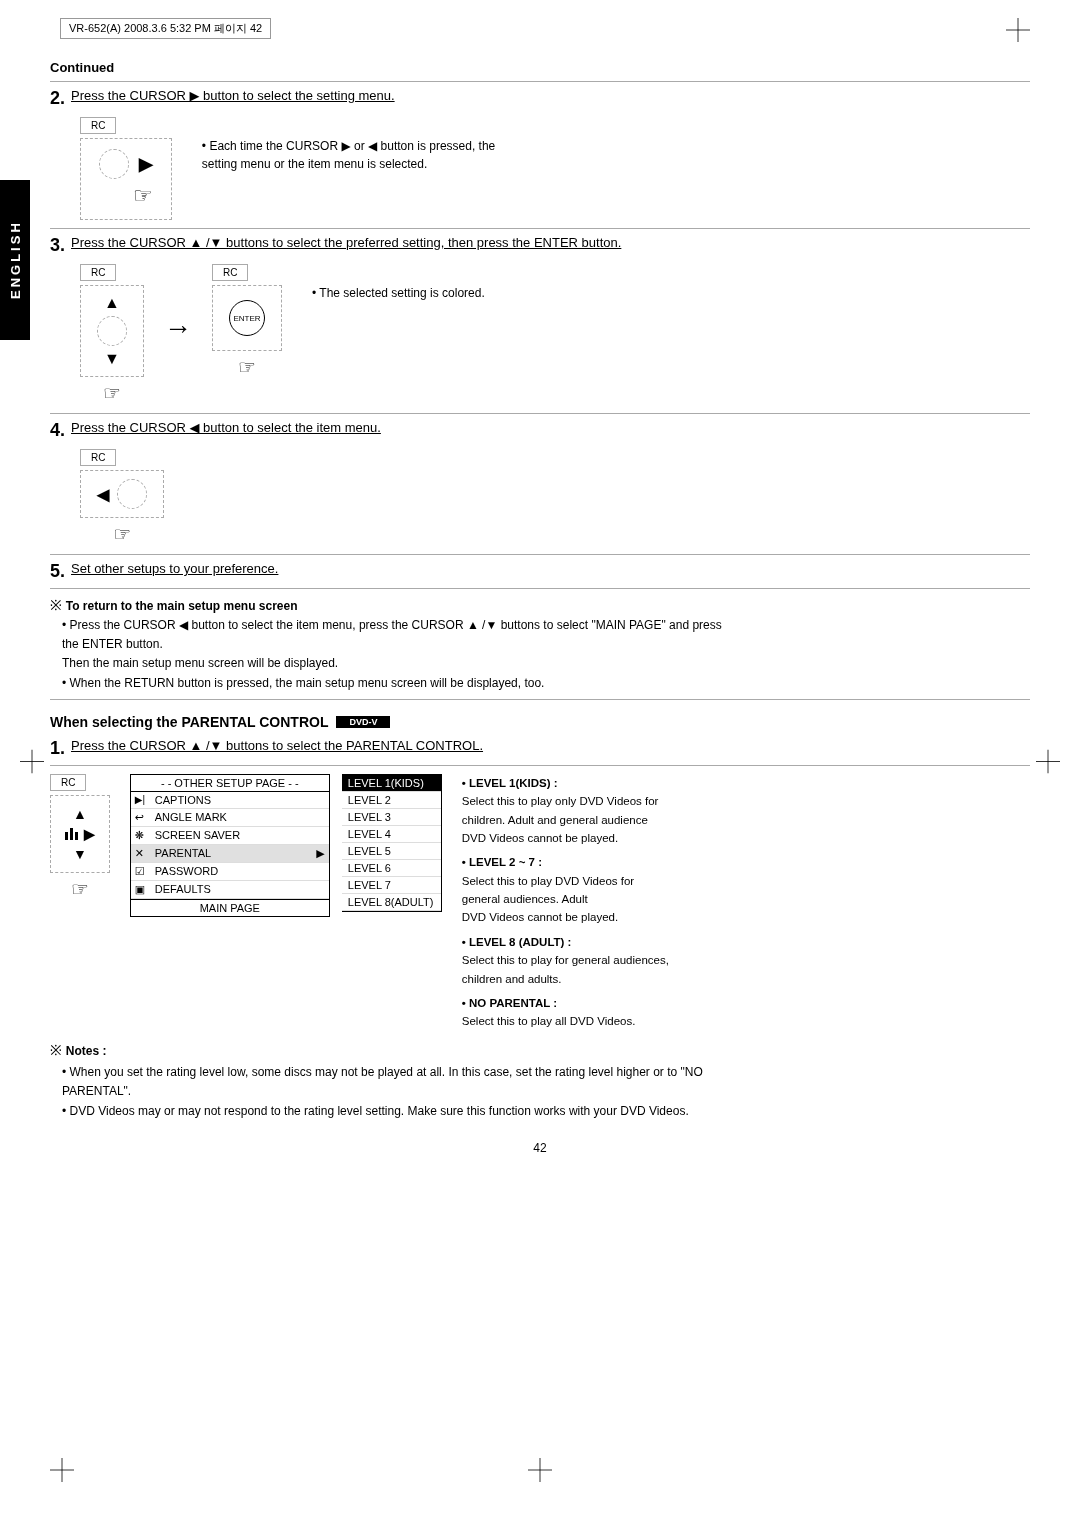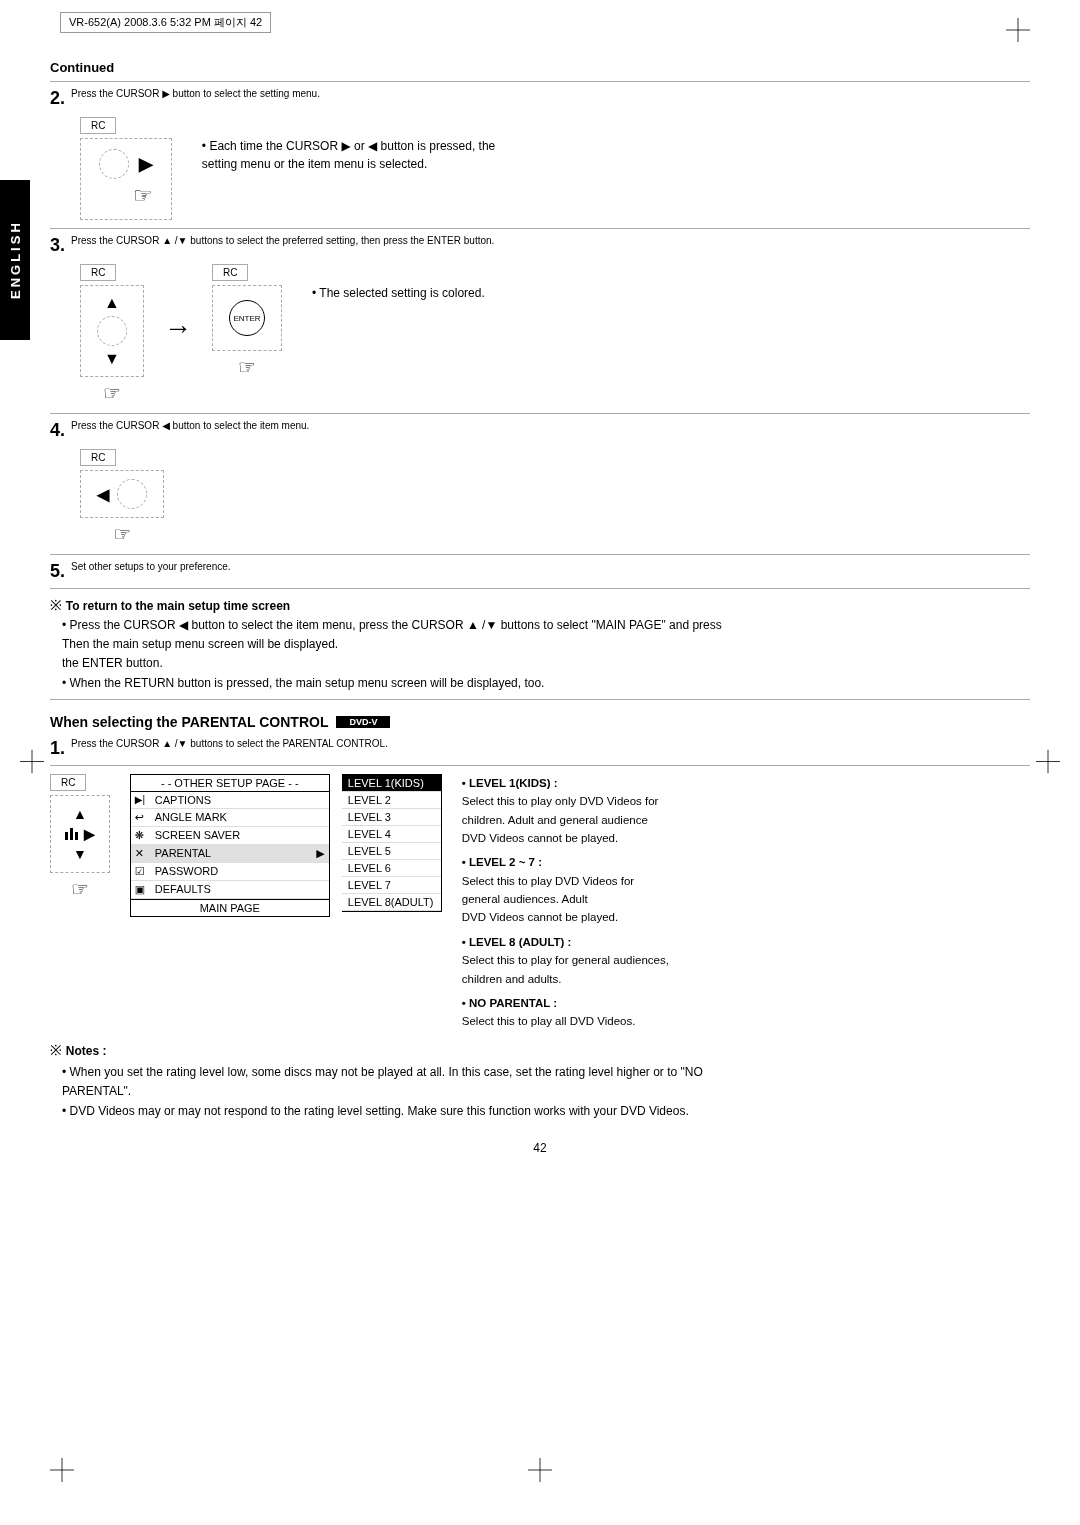--- a/index.html
+++ b/index.html
@@ -18,21 +18,21 @@
       padding: 0;
       position: relative;
     }
     
     .top-header {
       border: 1px solid #999;
       padding: 2px 8px;
       font-size: 11px;
       display: inline-block;
       position: absolute;
-      top: 12px;
+      top: 18px;
       left: 60px;
     }
     
     .side-tab {
       position: absolute;
       left: 0;
       top: 180px;
       width: 30px;
       height: 160px;
       background: #000;
@@ -59,21 +59,22 @@
       margin-bottom: 6px;
     }
     .step {
       margin-bottom: 6px;
     }
     .step-number {
       font-size: 18px;
       font-weight: bold;
     }
     .step-text {
-      font-size: 10px;
+      font-size: 13px;
+      text-decoration: underline;
     }
     .step-row {
       display: flex;
       align-items: flex-start;
       gap: 6px;
       margin-bottom: 4px;
     }
     .note-text {
       font-size: 12px;
       margin-left: 10px;
@@ -358,26 +359,26 @@
         <span class="step-number">5.</span>
         <span class="step-text">Set other setups to your preference.</span>
       </div>
     </div>
 
     <div class="horizontal-line"></div>
 
     <div class="to-return-box">
       <div style="display:flex; align-items:baseline; gap:4px; margin-bottom:2px;">
         <span style="font-size:14px;">※</span>
-        <span class="to-return-title">To return to the main setup time screen</span>
+        <span class="to-return-title">To return to the main setup menu screen</span>
       </div>
       <div style="font-size:12px; line-height:1.6; margin-left:12px;">
         <div>• Press the CURSOR ◀  button to select the item menu, press the CURSOR ▲ /▼  buttons to select "MAIN PAGE" and press</div>
+        <div>  the ENTER button.</div>
         <div>  Then the main setup menu screen will be displayed.</div>
-        <div>  the ENTER button.</div>
         <div>• When the RETURN button is pressed, the main setup menu screen will be displayed, too.</div>
       </div>
     </div>
 
     <div class="horizontal-line"></div>
 
     <div class="parental-section">
       <div class="parental-header">
         <span>When selecting the PARENTAL CONTROL</span>
         <span class="dvd-badge">DVD-V</span>

